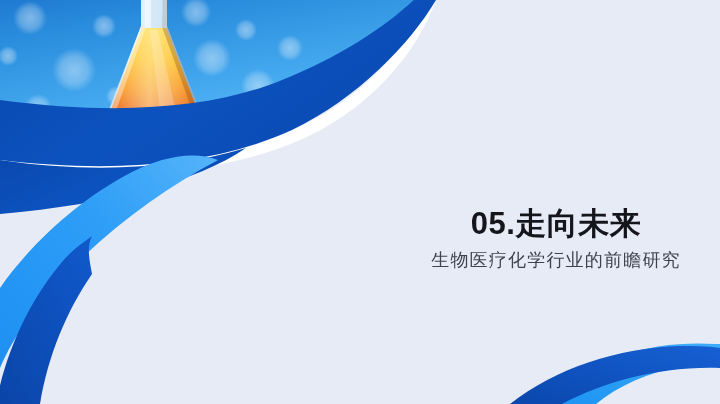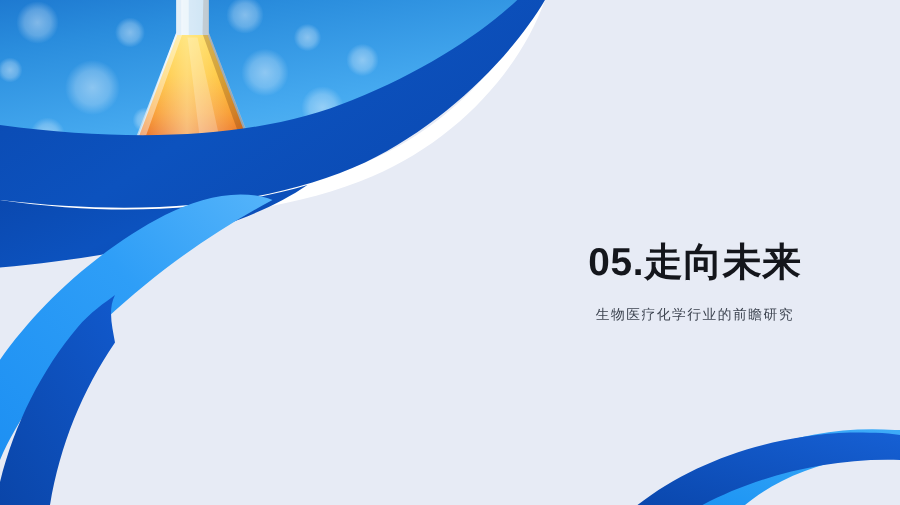--- a/index.html
+++ b/index.html
@@ -19,37 +19,37 @@
     position: absolute;
     left: 0;
     top: 0;
     width: 720px;
     height: 404px;
     display: block;
   }
   .text-block {
     position: absolute;
     left: 420px;
-    top: 192px;
+    top: 206px;
     width: 272px;
     text-align: center;
     z-index: 5;
   }
   .slide-title {
     margin: 0;
     font-size: 31px;
     font-weight: bold;
     color: #14161c;
     letter-spacing: 0.5px;
     line-height: 1.18;
     white-space: nowrap;
   }
   .slide-subtitle {
-    margin: 16px 0 0 0;
-    font-size: 11px;
+    margin: 6px 0 0 0;
+    font-size: 18px;
     font-weight: normal;
     color: #3d4450;
     letter-spacing: 1.2px;
     line-height: 1.3;
     white-space: nowrap;
   }
 </style>
 </head>
 <body>
 

